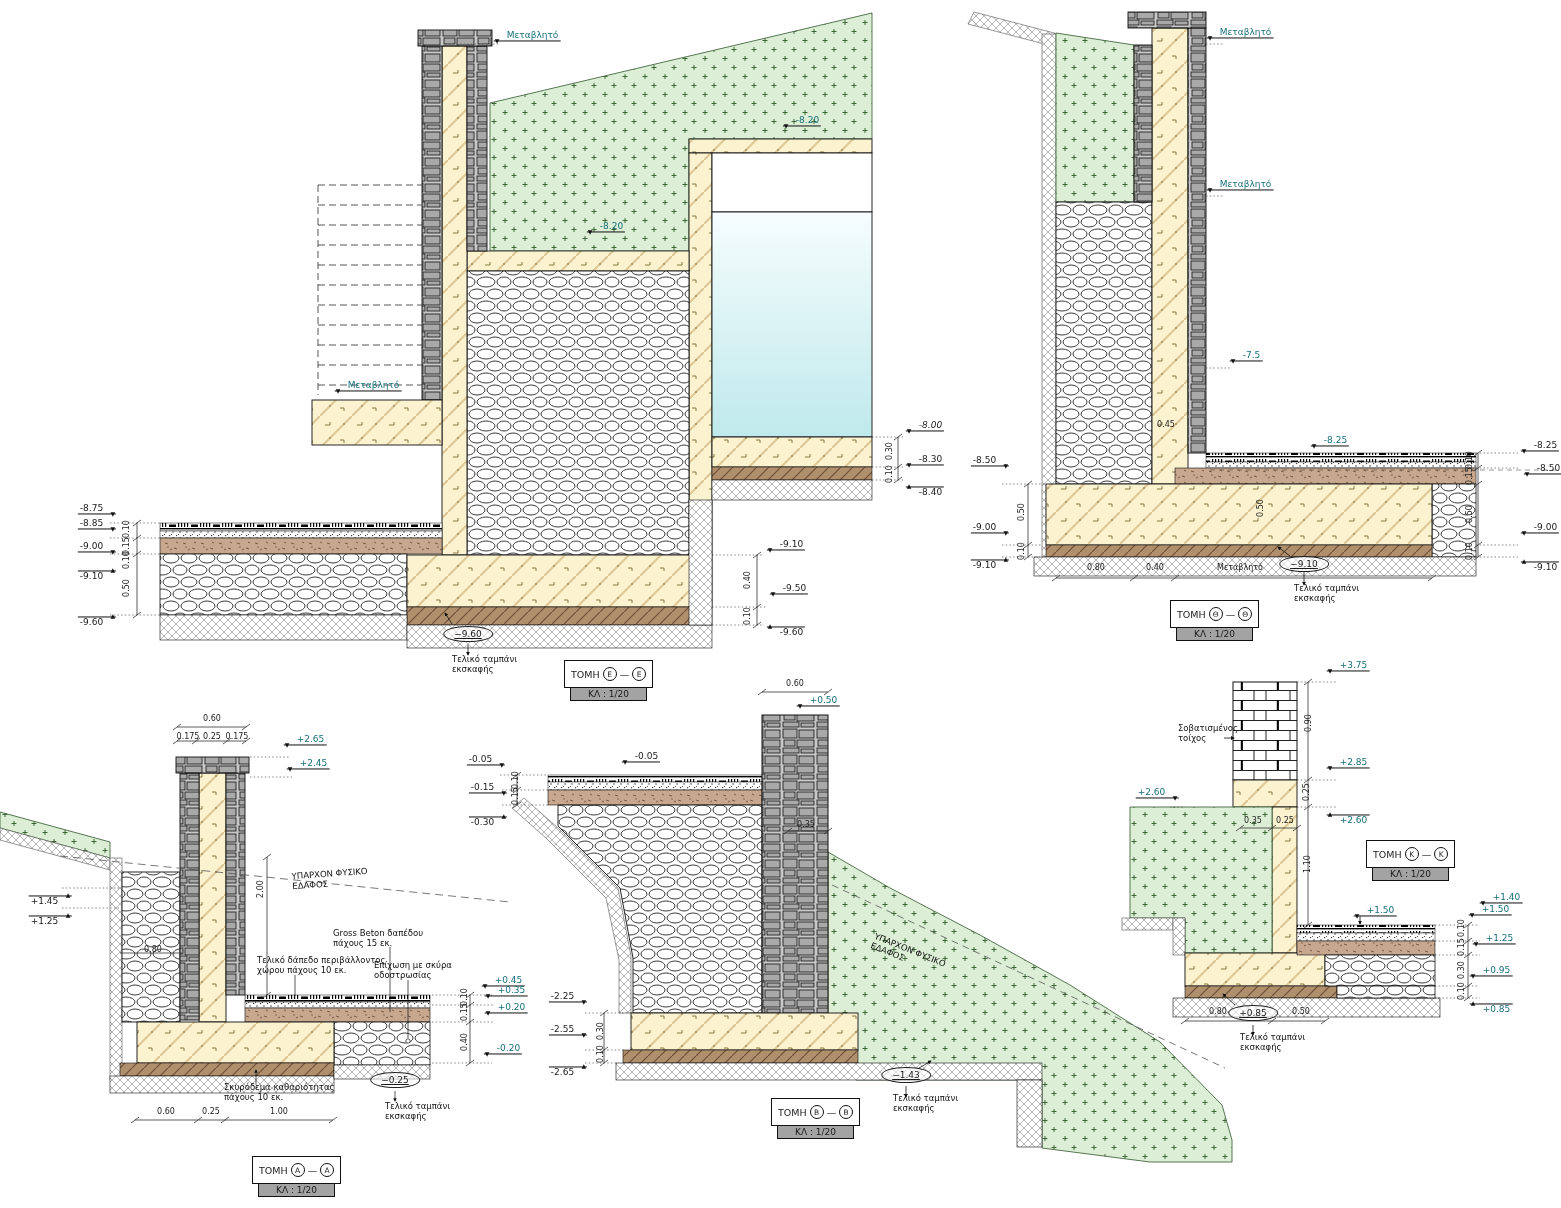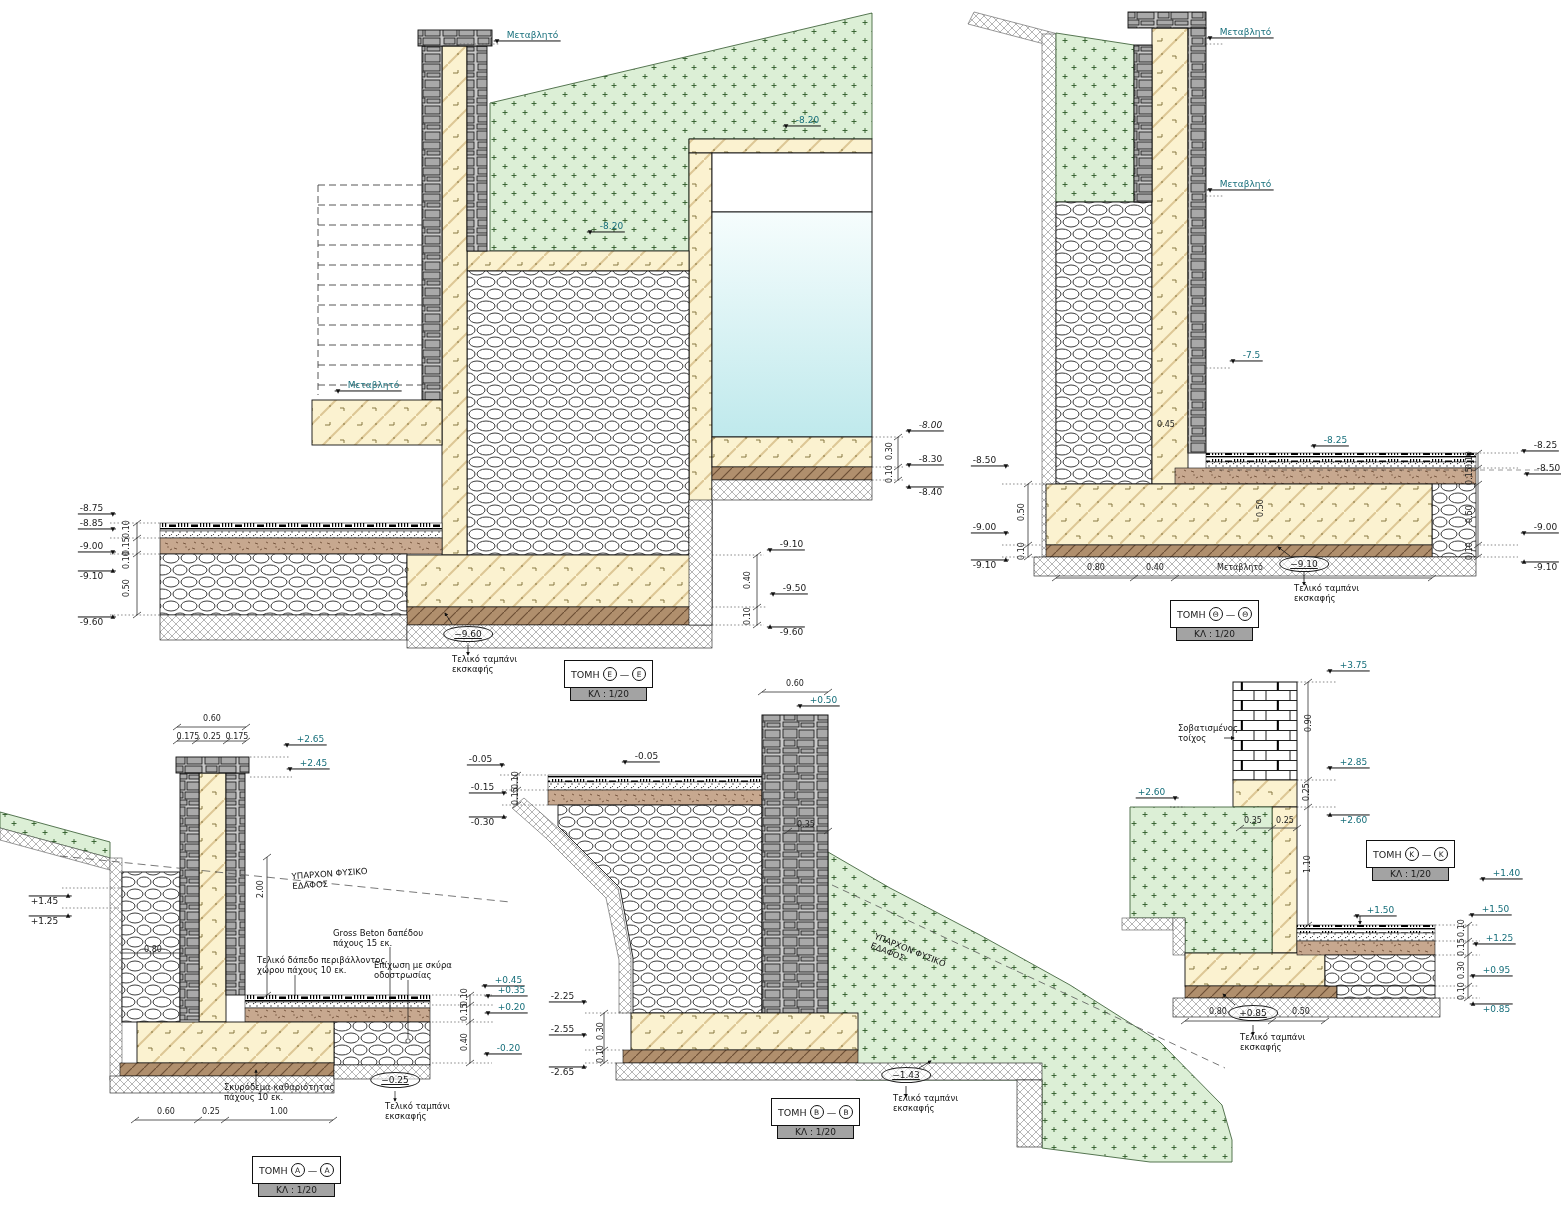--- a/index.html
+++ b/index.html
@@ -500,21 +500,21 @@
       <div class="lbl k-elev teal flag f-dl" style="left: 1348px; top: 763px; transform: translate(-50%, -50%);">+2.85<span class="tri">▼</span></div>
       <div class="lbl k-dim" style="left: 1307px; top: 792px; transform: translate(-50%, -50%) rotate(-90deg);">0.25</div>
       <div class="lbl k-elev teal flag f-dr" style="left: 1157px; top: 793px; transform: translate(-50%, -50%);">+2.60<span class="tri">▼</span></div>
       <div class="lbl k-elev teal flag f-ul" style="left: 1348px; top: 820px; transform: translate(-50%, -50%);">+2.60<span class="tri">▲</span></div>
       <div class="lbl k-dim" style="left: 1253px; top: 821px; transform: translate(-50%, -50%);">0.35</div>
       <div class="lbl k-dim" style="left: 1285px; top: 821px; transform: translate(-50%, -50%);">0.25</div>
       <div class="lbl k-dim" style="left: 1308px; top: 864px; transform: translate(-50%, -50%) rotate(-90deg);">1.10</div>
       <div class="lbl k-elev teal flag f-dl" style="left: 1375px; top: 911px; transform: translate(-50%, -50%);">+1.50<span class="tri">▼</span></div>
       <div class="lbl k-elev teal flag f-dl" style="left: 1490px; top: 910px; transform: translate(-50%, -50%);">+1.50<span class="tri">▼</span></div>
       <div class="lbl k-dim" style="left: 1462px; top: 928px; transform: translate(-50%, -50%) rotate(-90deg);">0.10</div>
-      <div class="lbl k-elev teal flag f-dl" style="left: 1501px; top: 874px; transform: translate(-50%, -50%);">+1.40<span class="tri">▼</span></div>
+      <div class="lbl k-elev teal flag f-dl" style="left: 1501px; top: 898px; transform: translate(-50%, -50%);">+1.40<span class="tri">▼</span></div>
       <div class="lbl k-dim" style="left: 1462px; top: 947px; transform: translate(-50%, -50%) rotate(-90deg);">0.15</div>
       <div class="lbl k-elev teal flag f-dl" style="left: 1494px; top: 939px; transform: translate(-50%, -50%);">+1.25<span class="tri">▼</span></div>
       <div class="lbl k-dim" style="left: 1462px; top: 970px; transform: translate(-50%, -50%) rotate(-90deg);">0.30</div>
       <div class="lbl k-elev teal flag f-dl" style="left: 1491px; top: 971px; transform: translate(-50%, -50%);">+0.95<span class="tri">▼</span></div>
       <div class="lbl k-dim" style="left: 1462px; top: 991px; transform: translate(-50%, -50%) rotate(-90deg);">0.10</div>
       <div class="lbl k-elev teal flag f-ul" style="left: 1491px; top: 1009px; transform: translate(-50%, -50%);">+0.85<span class="tri">▲</span></div>
       <div class="lbl k-dim" style="left: 1218px; top: 1012px; transform: translate(-50%, -50%);">0.80</div>
       <div class="lbl k-dim" style="left: 1301px; top: 1012px; transform: translate(-50%, -50%);">0.50</div>
       <div class="lbl k-note" style="left: 1240px; top: 1043px; transform: translate(0px, -50%);">Τελικό ταμπάνι
 εκσκαφής</div>

